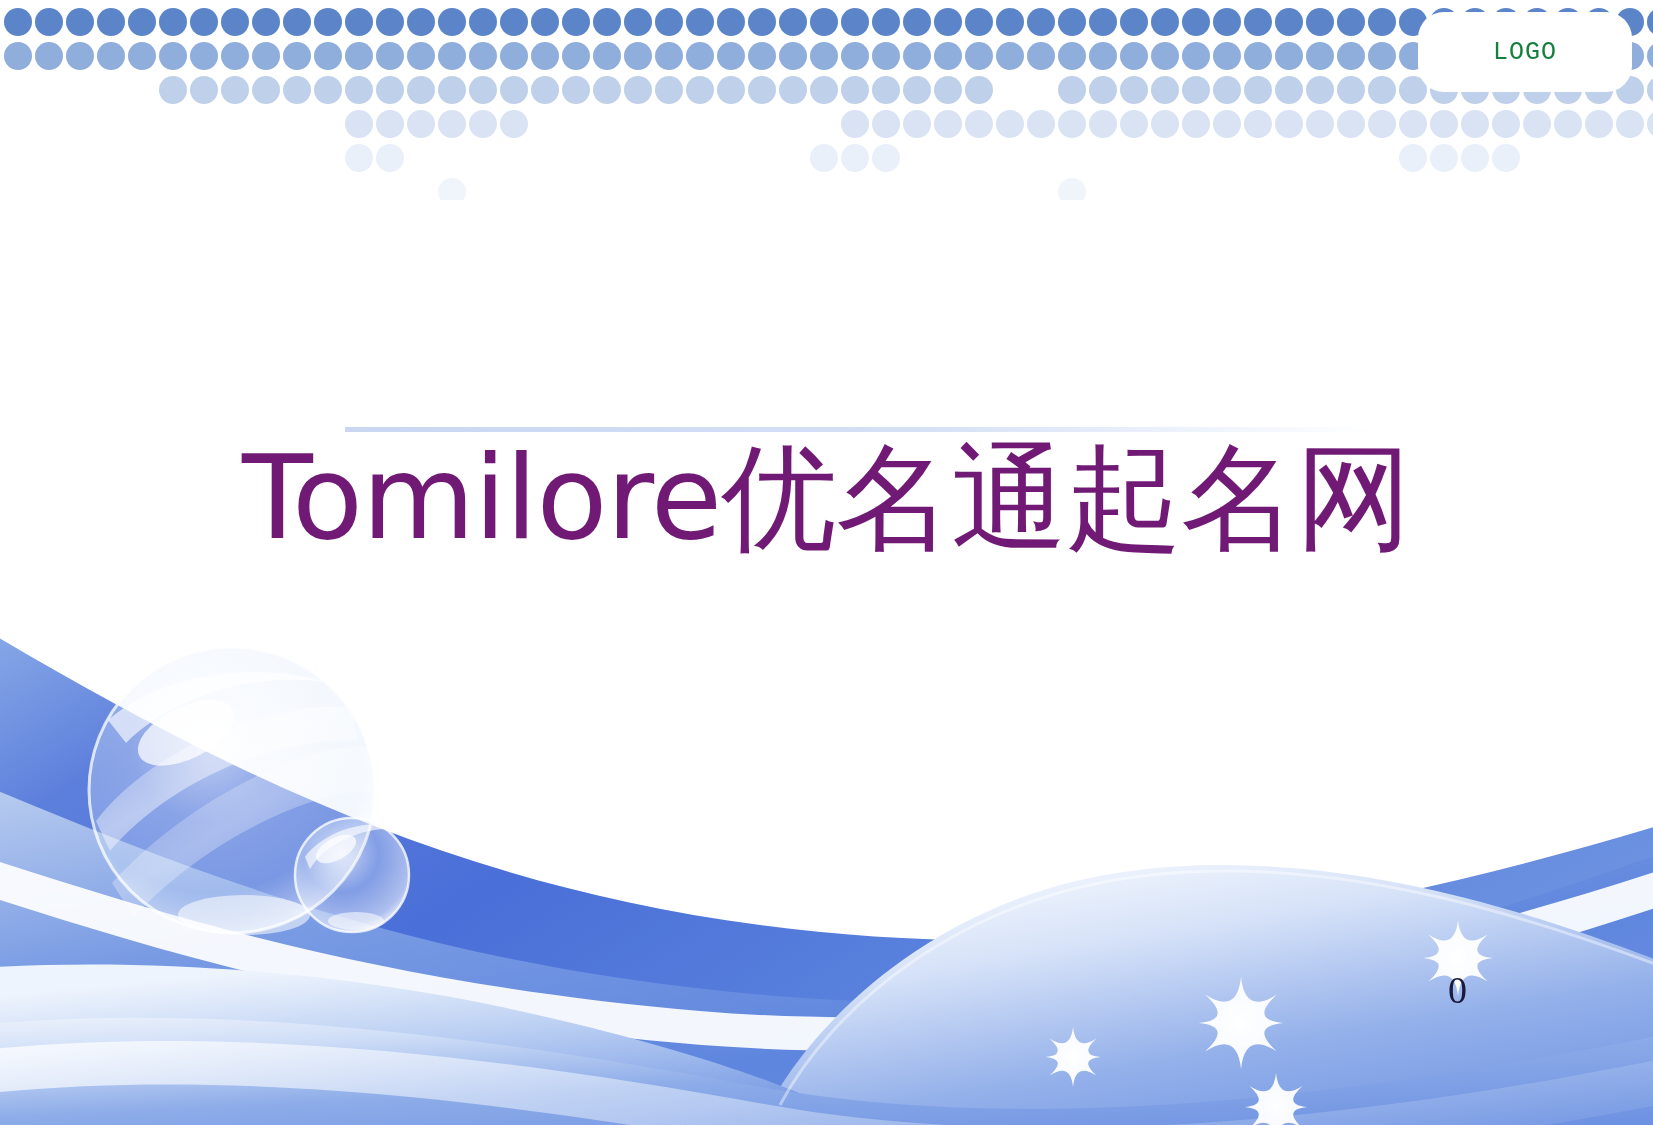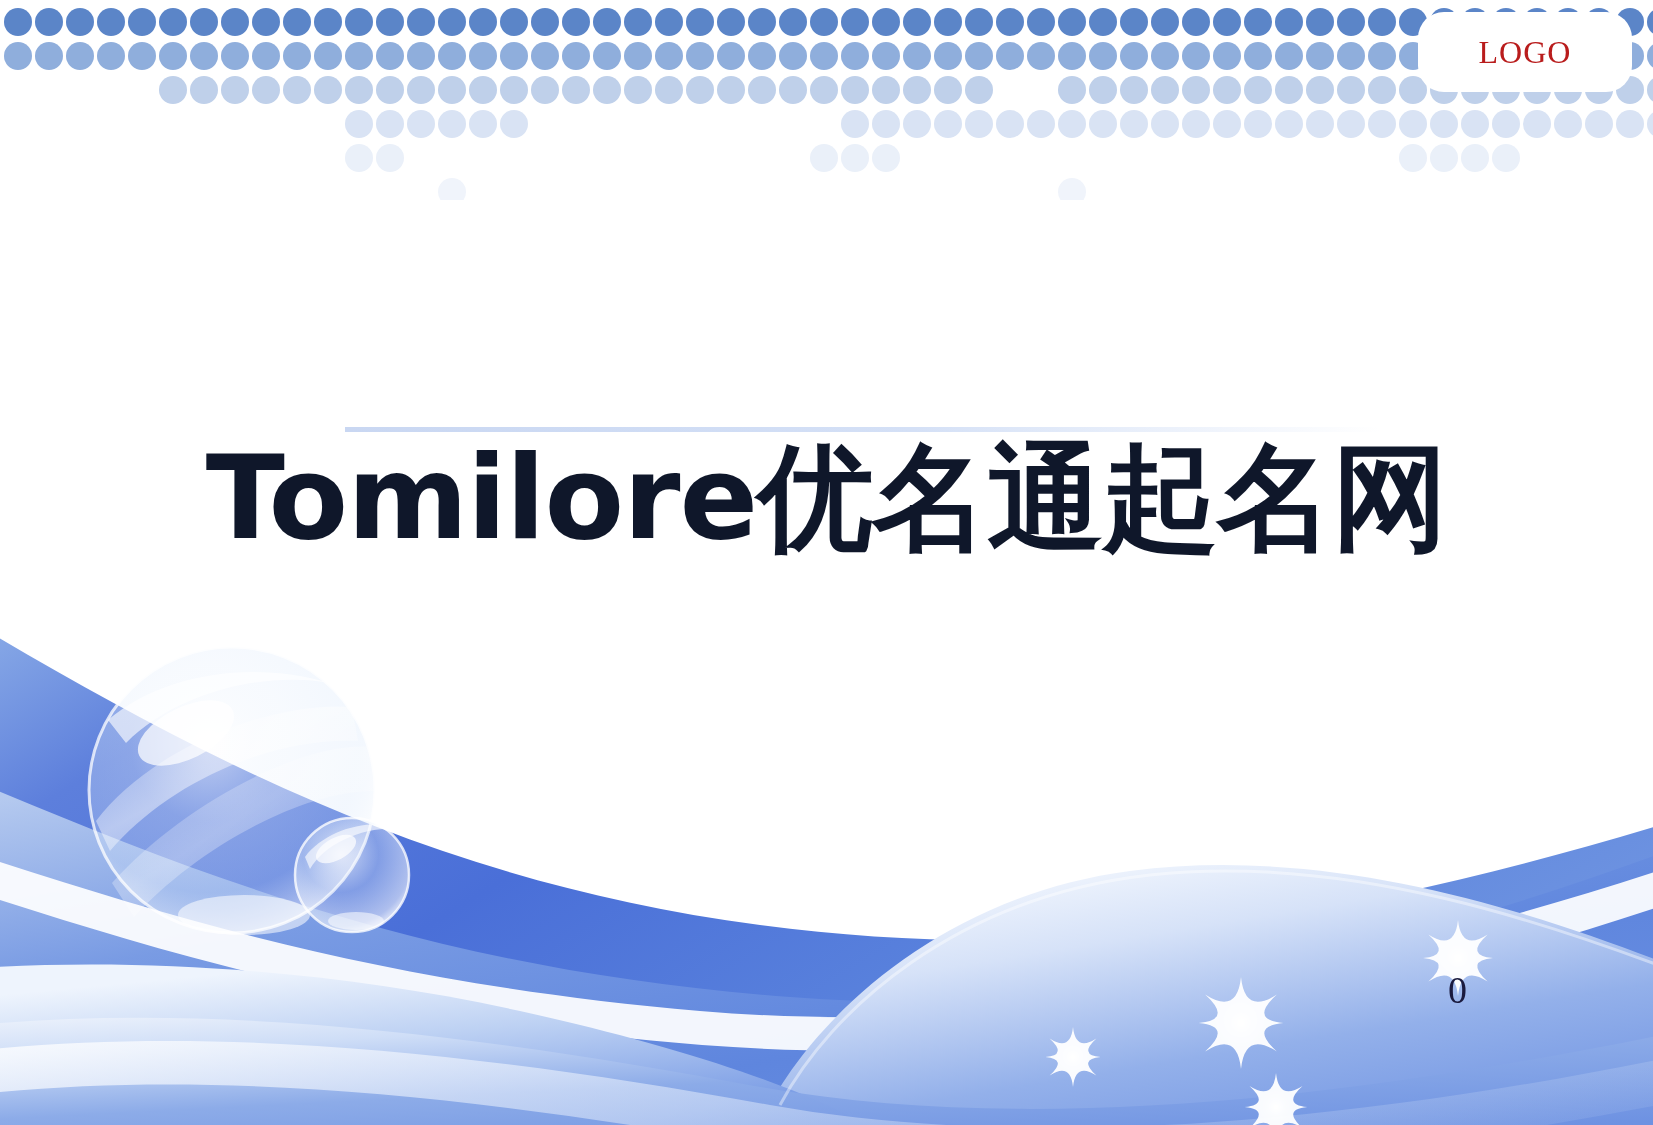--- a/index.html
+++ b/index.html
@@ -38,25 +38,25 @@
     width: 214px;
     height: 80px;
     background: #ffffff;
     border-radius: 26px;
     display: flex;
     align-items: center;
     justify-content: center;
     z-index: 5;
   }
   #logo-text {
-    font-size: 32px;
+    font-size: 25px;
     letter-spacing: 1px;
-    color: #b91c1c;
+    color: #15803d;
     font-weight: 400;
-    font-family: Liberation Serif, serif;
+    font-family: Liberation Mono, monospace;
   }
 
   
   #title-rule {
     position: absolute;
     left: 345px;
     top: 427px;
     width: 1035px;
     height: 5px;
     background: linear-gradient(to right, #c9d7f2 0%, #d4e0f6 55%, rgba(230,238,251,0) 100%);
@@ -66,24 +66,24 @@
     position: absolute;
     left: 0;
     top: 430px;
     width: 1653px;
     text-align: center;
     z-index: 4;
   }
   #slide-title {
     display: inline-block;
     font-family: "DejaVu Sans", "Liberation Sans", sans-serif;
-    font-weight: bold;
+    font-weight: normal;
     font-size: 116px;
     line-height: 1.18;
-    color: #0f172a;
+    color: #701a75;
     letter-spacing: -1px;
     white-space: nowrap;
   }
 
   
   #wave-art {
     position: absolute;
     left: 0;
     bottom: 0;
     width: 1653px;

